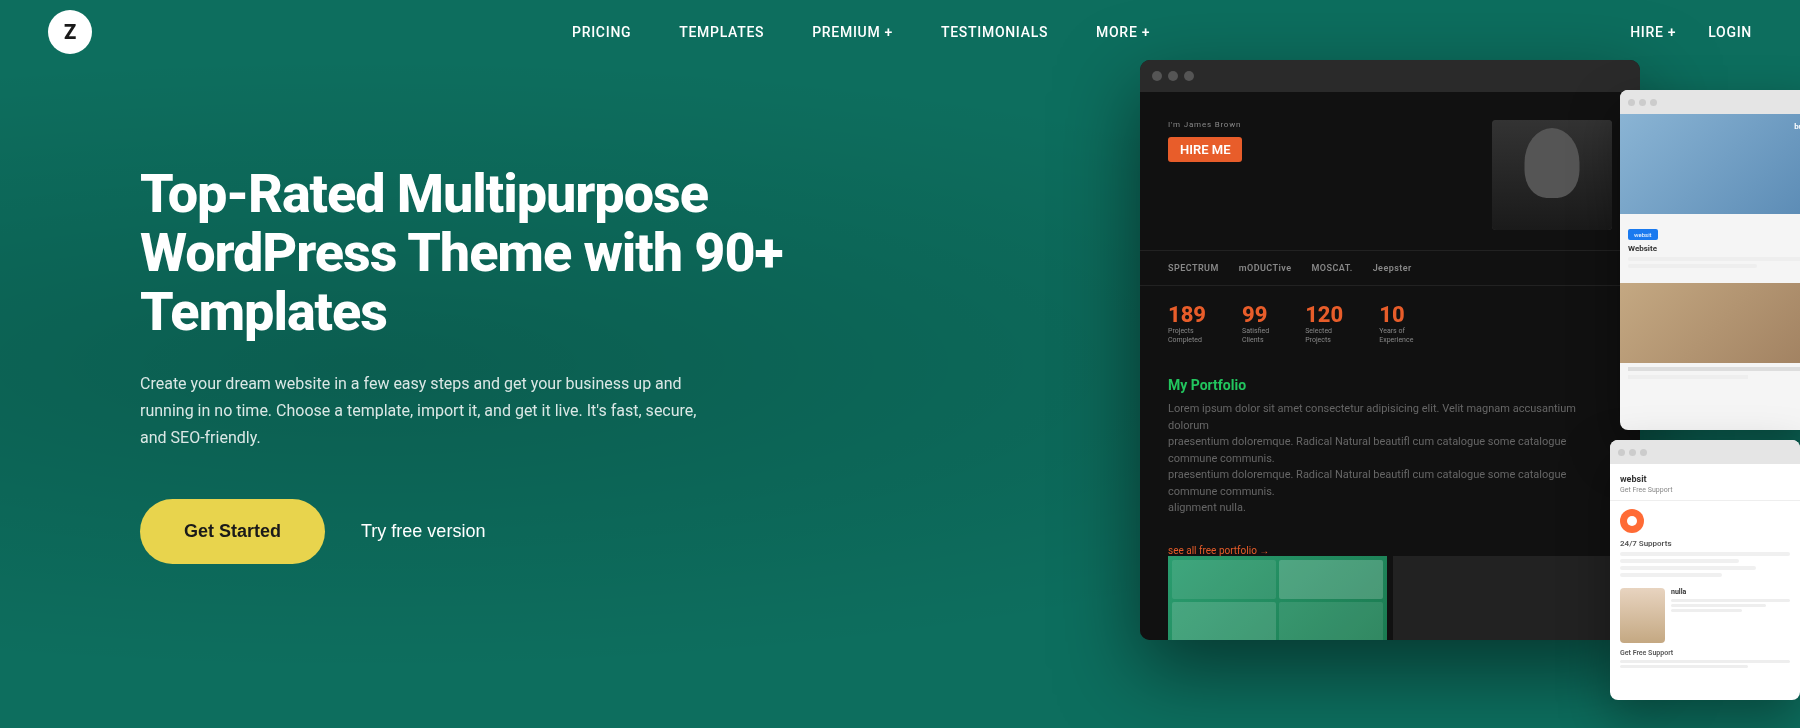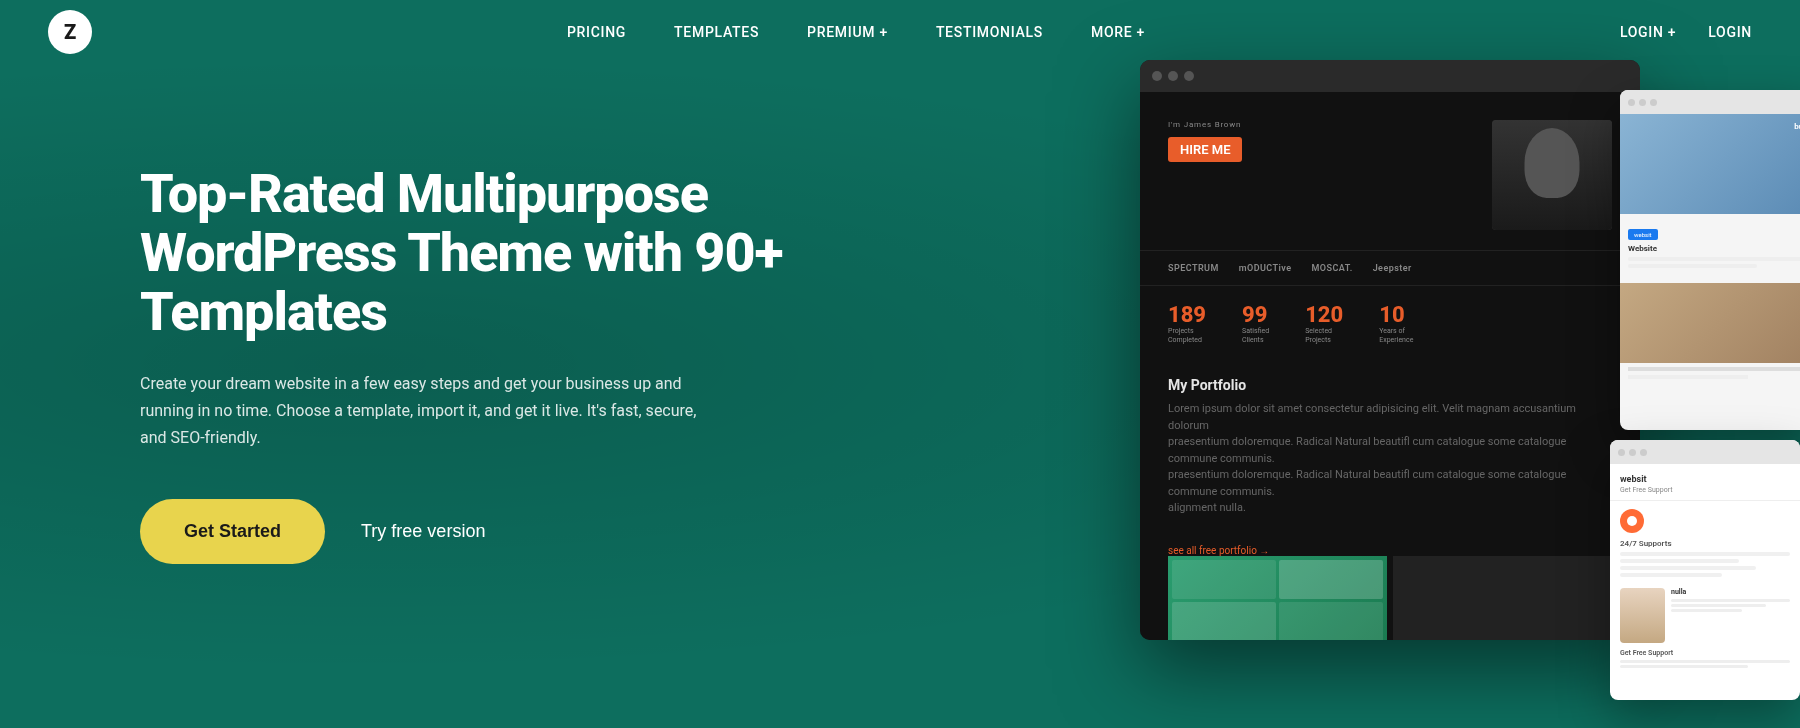--- a/index.html
+++ b/index.html
@@ -283,21 +283,21 @@
       line-height: 1.3;
     }
 
     
     .portfolio-section {
       background: #111;
       padding: 16px 28px;
     }
 
     .portfolio-title {
-      color: #e5e5e5;
+      color: #22c55e;
       font-size: 14px;
       font-weight: 700;
       margin-bottom: 8px;
     }
 
     .portfolio-text {
       font-size: 11px;
       color: #666;
       line-height: 1.5;
       margin-bottom: 28px;
@@ -536,21 +536,21 @@
 
   <div class="nav-center">
     <span class="nav-item">PRICING</span>
     <span class="nav-item">TEMPLATES</span>
     <span class="nav-item">PREMIUM +</span>
     <span class="nav-item">TESTIMONIALS</span>
     <span class="nav-item">MORE +</span>
   </div>
 
   <div class="nav-right">
-    <span class="nav-item">LOGIN +</span>
+    <span class="nav-item">HIRE +</span>
     <span class="nav-item">LOGIN</span>
   </div>
 </nav>
 
 <section class="hero">
   <div class="hero-content">
     <h1 class="hero-title">Top-Rated Multipurpose WordPress Theme with 90+ Templates</h1>
     <p class="hero-subtitle">Create your dream website in a few easy steps and get your business up and running in no time. Choose a template, import it, and get it live. It's fast, secure, and SEO-friendly.</p>
     <div class="hero-cta">
       <button class="btn-get-started">Get Started</button>

